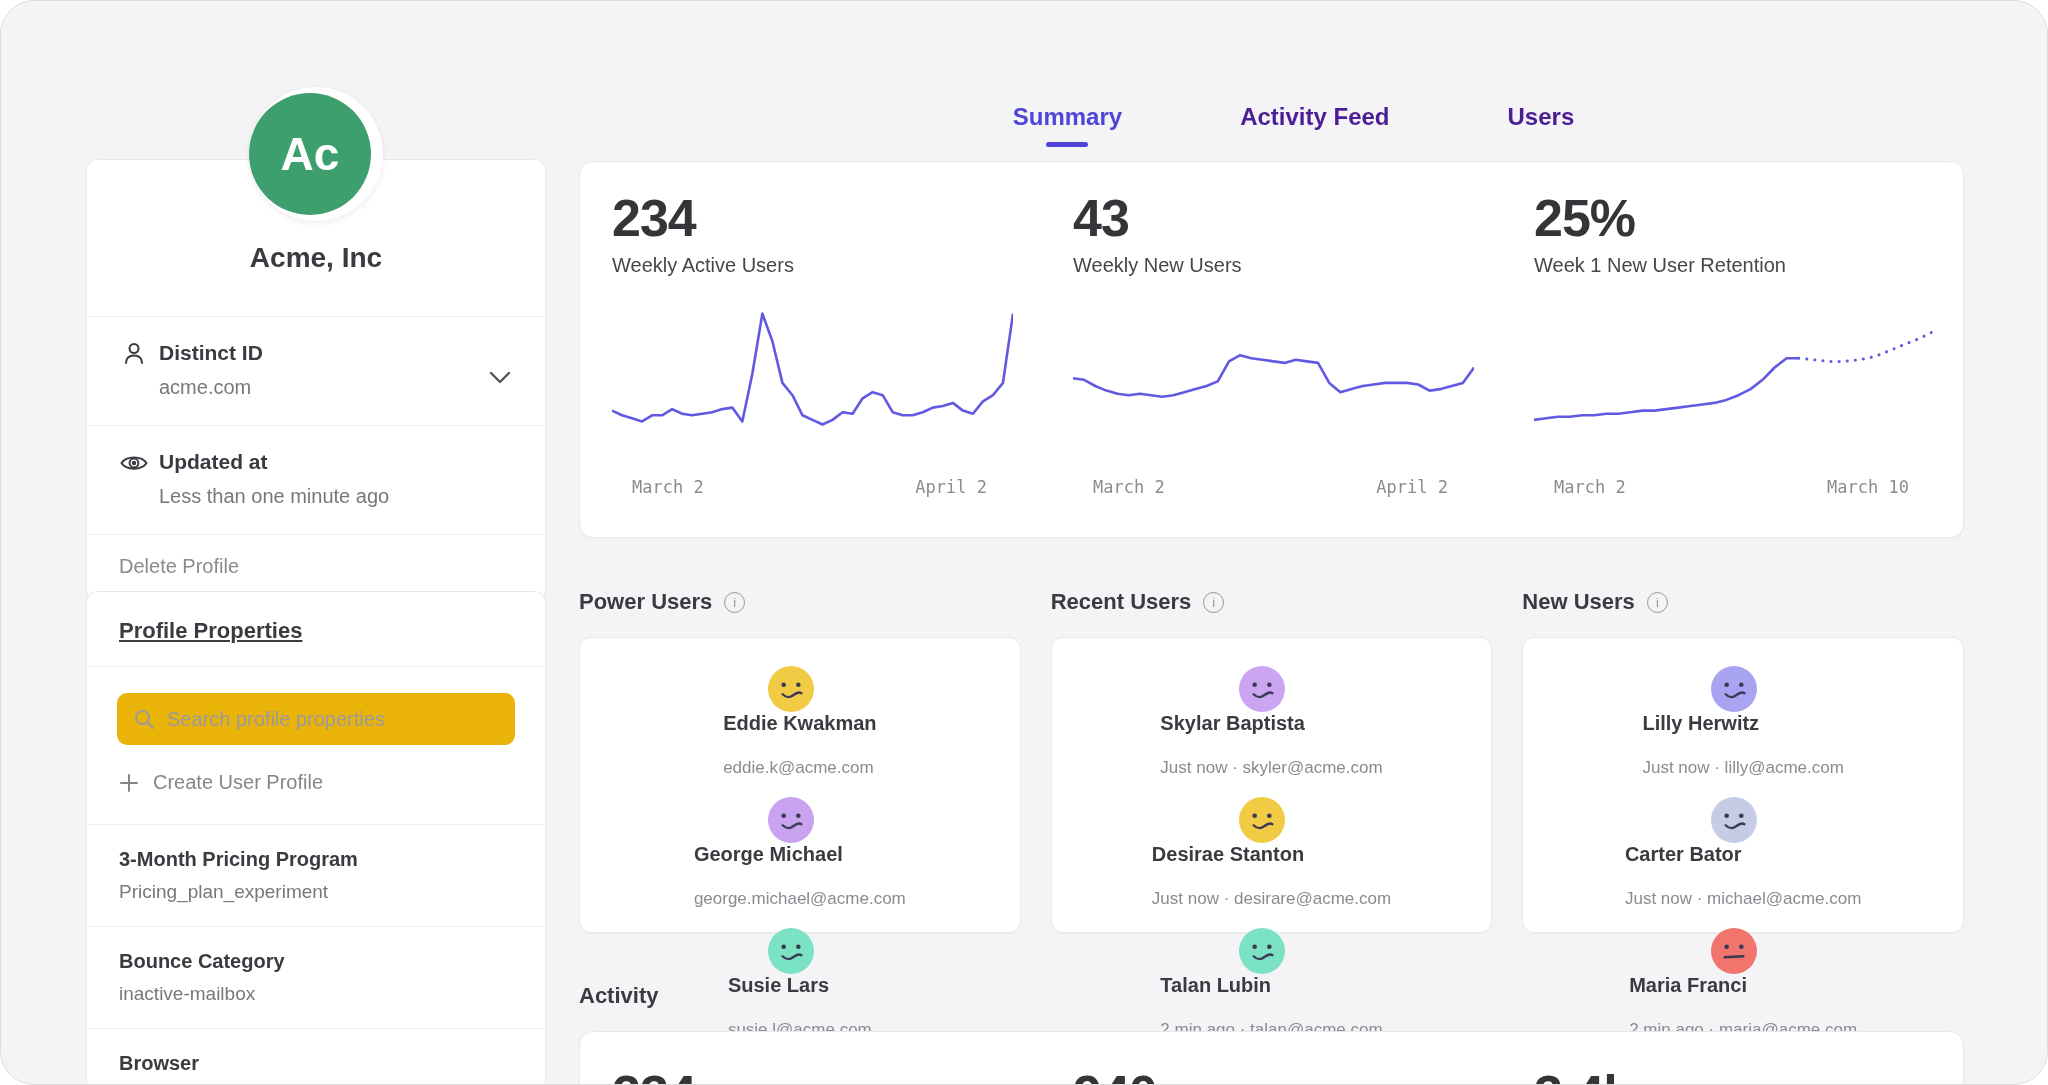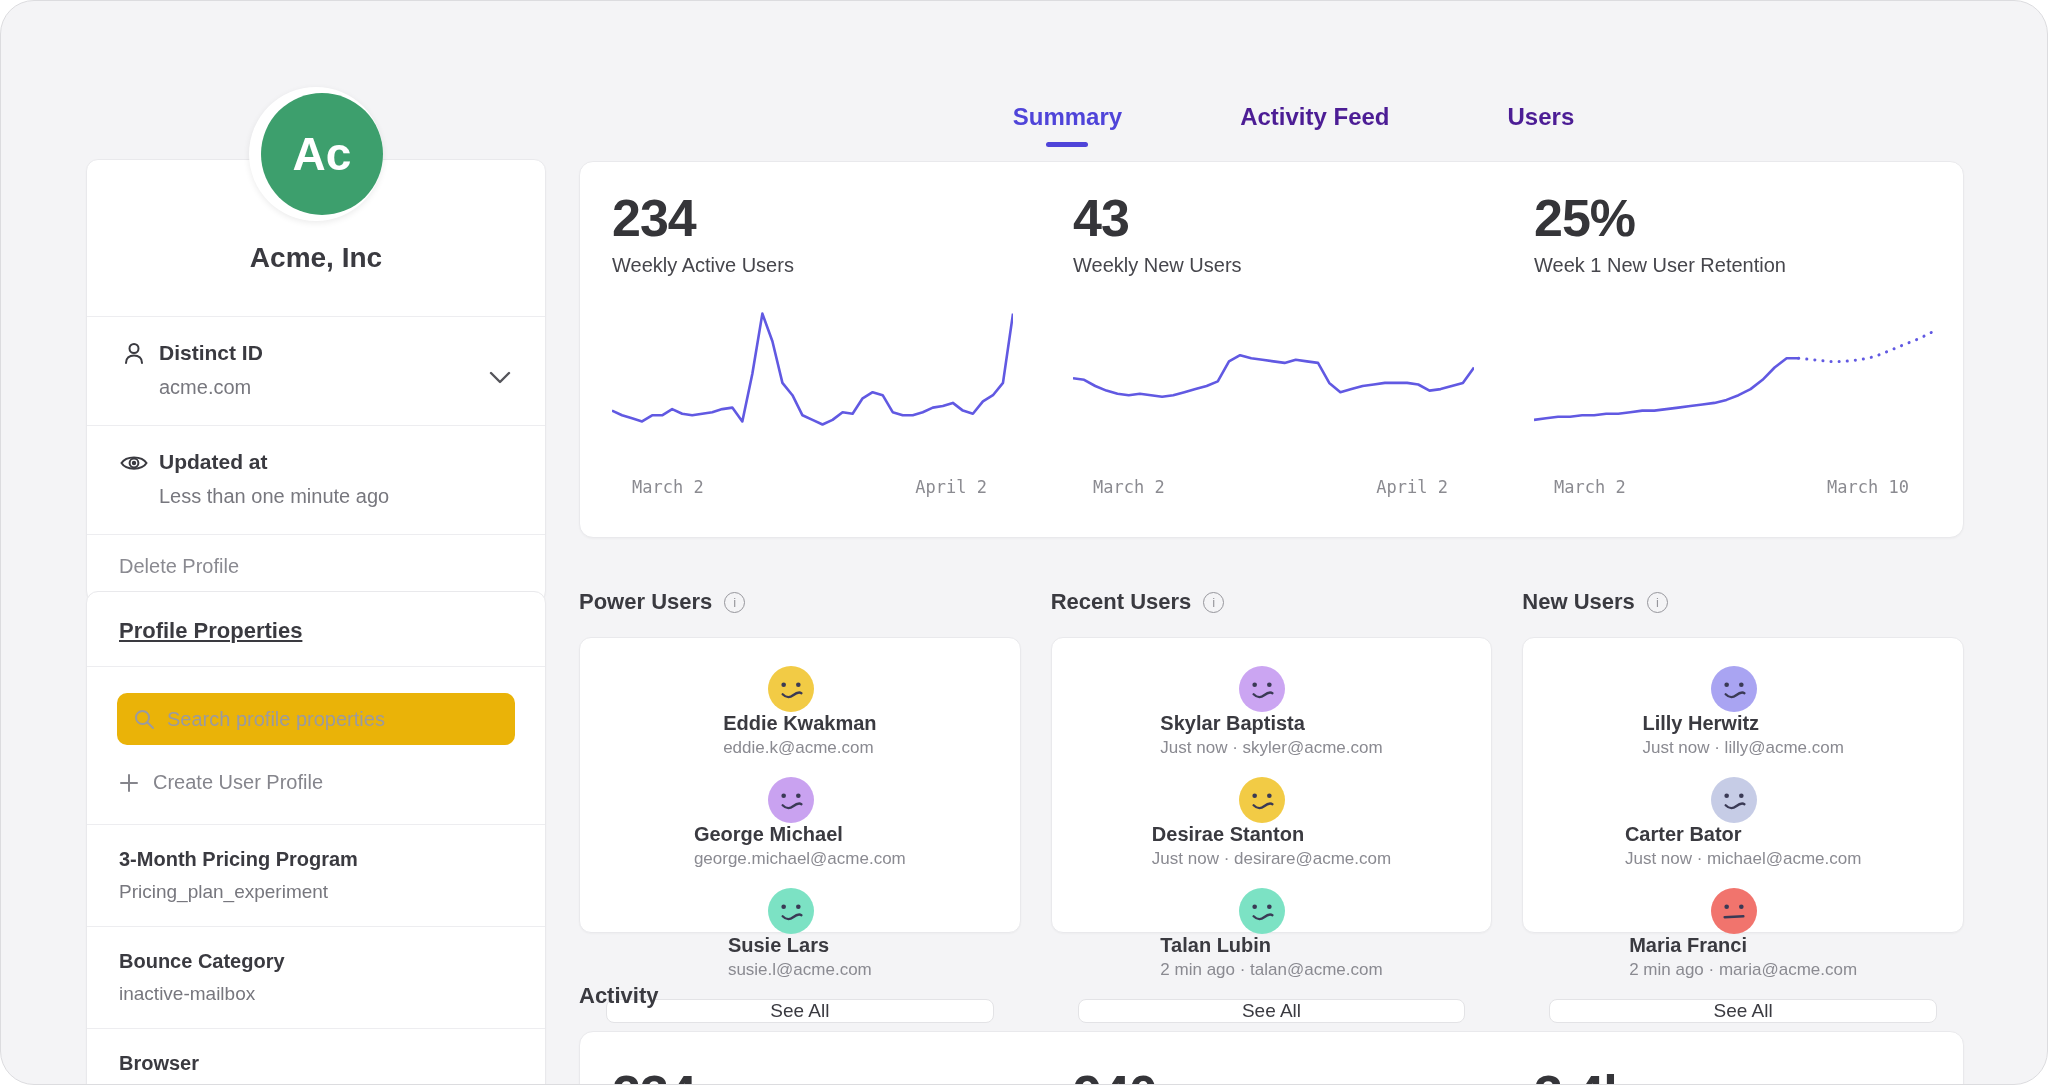--- a/index.html
+++ b/index.html
@@ -9,21 +9,21 @@
     background:#f4f4f6; border-radius:34px; border:1px solid #dcdcdf;
   }
   .card { background:#ffffff; border:1px solid #e9e9ec; border-radius:12px;
           box-shadow:0 1px 2px rgba(0,0,0,0.03); }
   .divider { height:1px; background:#ededf0; }
 
   
   .sidebar { position:absolute; left:85px; top:0; width:460px; }
   .avatar-wrap { position:absolute; top:86px; left:50%; transform:translateX(-50%); z-index:3;
                  width:134px; height:134px; border-radius:50%; background:#ffffff;
-                 display:flex; align-items:center; justify-content:flex-end;
+                 display:flex; align-items:center; justify-content:flex-start;
                  box-shadow:0 2px 6px rgba(0,0,0,0.08); }
   .avatar-big { width:122px; height:122px; border-radius:50%;
                 display:flex; align-items:center; justify-content:center;
                 color:#ffffff; font-size:46px; font-weight:700; }
   .profile-card { position:absolute; top:158px; left:0; width:460px; }
   .profile-name { text-align:center; padding:82px 20px 42px; font-size:28px; font-weight:700; color:#3a3a40; }
   .field-row { display:flex; align-items:flex-start; padding:24px 32px 26px 32px; position:relative; }
   .f-icon { width:30px; height:30px; flex:0 0 30px; margin-right:10px; margin-top:-2px; }
   .f-label { font-size:21px; font-weight:700; color:#3a3a40; }
   .f-value { font-size:20px; color:#77777e; margin-top:11px; }
@@ -68,21 +68,21 @@
   .sec-head { display:flex; align-items:center; gap:12px; height:34px; }
   .sec-title { font-size:22px; font-weight:700; color:#3a3a40; }
   .info-icon { width:21px; height:21px; border:1.5px solid #96969c; border-radius:50%;
                display:inline-flex; align-items:center; justify-content:center;
                color:#96969c; font-size:13px; font-style:normal; cursor:pointer; }
   .info-icon::after { content:"i"; }
   .user-card { margin-top:18px; height:296px; padding:28px 26px 24px; display:flex; flex-direction:column; }
   .user-row { display:flex; align-items:center; margin-bottom:19px;flex-direction:column; }
   .u-avatar { width:46px; height:46px; border-radius:50%; flex:0 0 46px; margin-right:18px; }
   .u-name { font-size:20px; font-weight:700; color:#3a3a40; }
-  .u-sub { font-size:17px; color:#8a8a91; margin-top:3px; }
+  .u-sub { font-size:17px; color:#8a8a91; margin-top:23px; }
   .see-all { margin-top:auto; height:44px; width:100%; background:#ffffff;
              border:1px solid #e3e3e6; border-radius:8px; font-size:19px; color:#3a3a40;
              font-family:"Liberation Sans", sans-serif; cursor:pointer; }
 
   .activity-title { position:absolute; top:982px; left:0; font-size:22px; font-weight:700; color:#3a3a40; }
   .activity-card { position:absolute; top:1030px; left:0; width:1385px; height:220px;
                    display:flex; border-radius:14px; }
   .act-col { flex:1 1 0; padding:34px 28px 0 32px; }
   .act-value { font-size:52px; font-weight:700; color:#353539; letter-spacing:-1px; line-height:56px; }
 </style>

